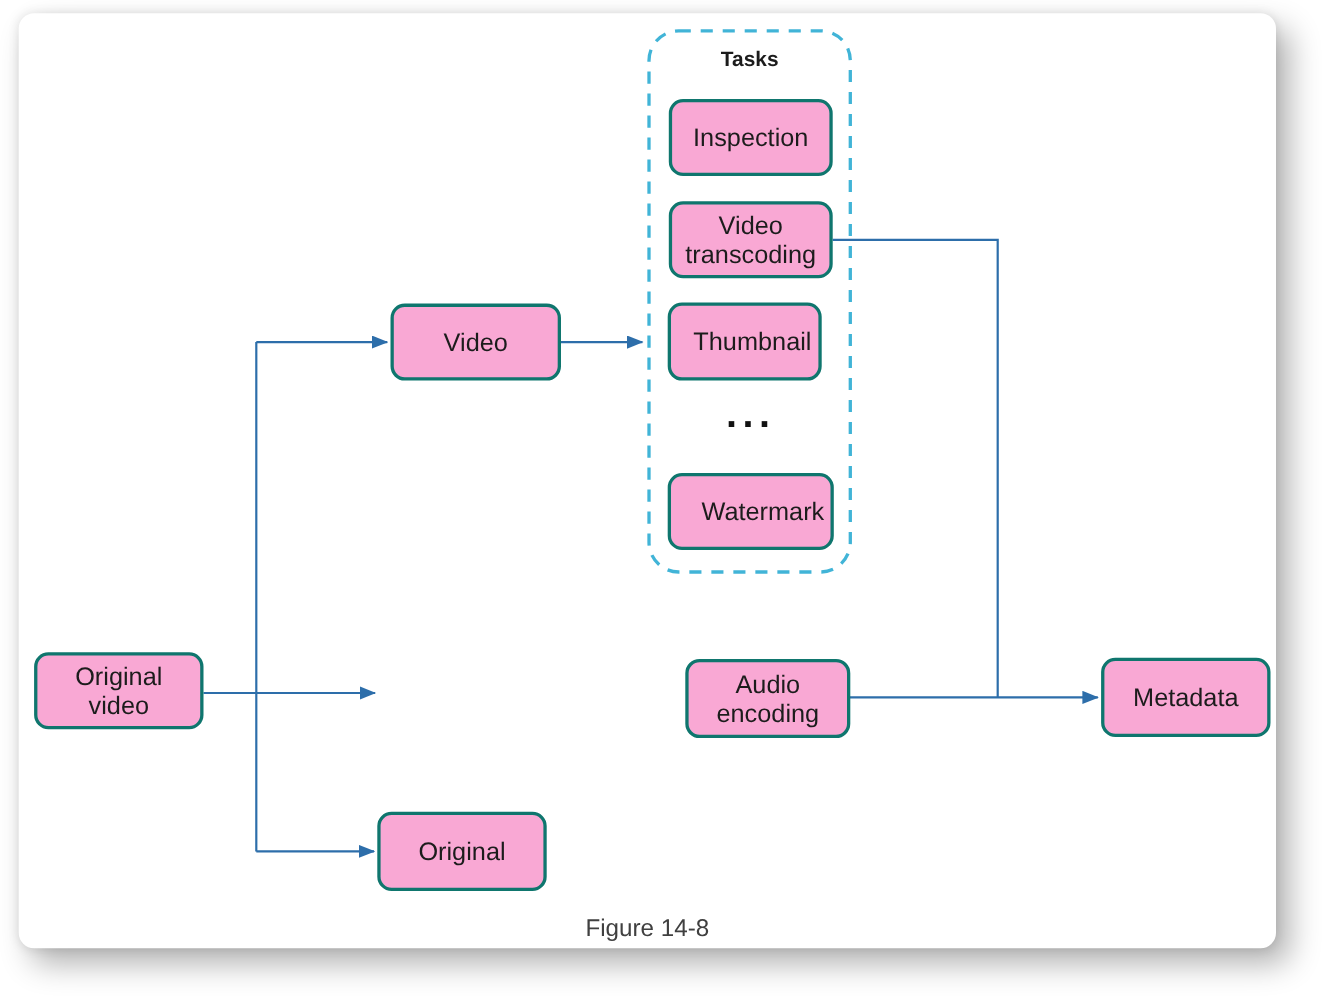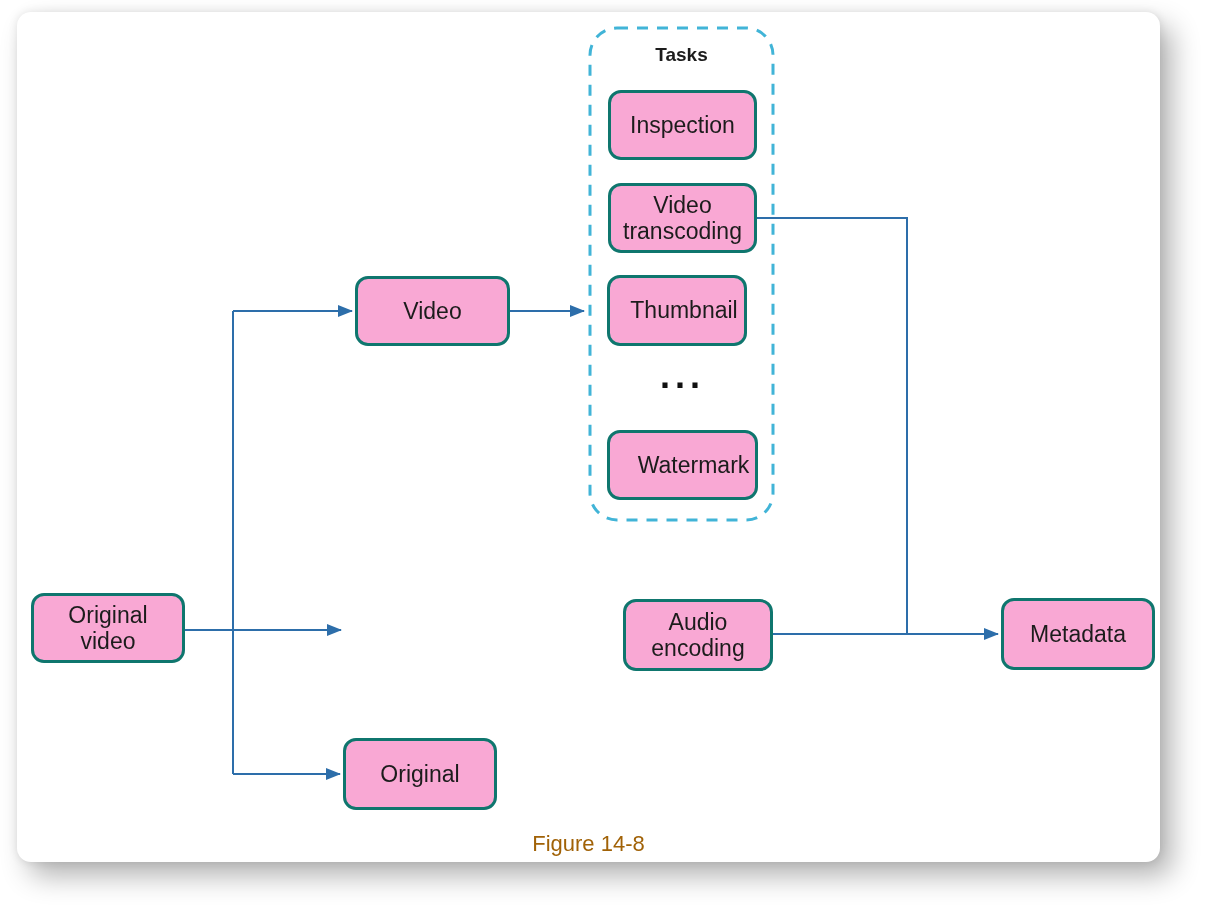--- a/index.html
+++ b/index.html
@@ -62,21 +62,21 @@
     letter-spacing: 5px;
     line-height: 1;
     z-index: 2;
     color: #111;
   }
   .caption {
     position: absolute;
     left: 17px; top: 831px; width: 1143px;
     text-align: center;
     font-size: 22px;
-    color: #a16207;
+    color: #404040;
     z-index: 2;
   }
 </style>
 </head>
 <body>
 
 <div class="canvas">
 
   <div class="page"></div>
 

